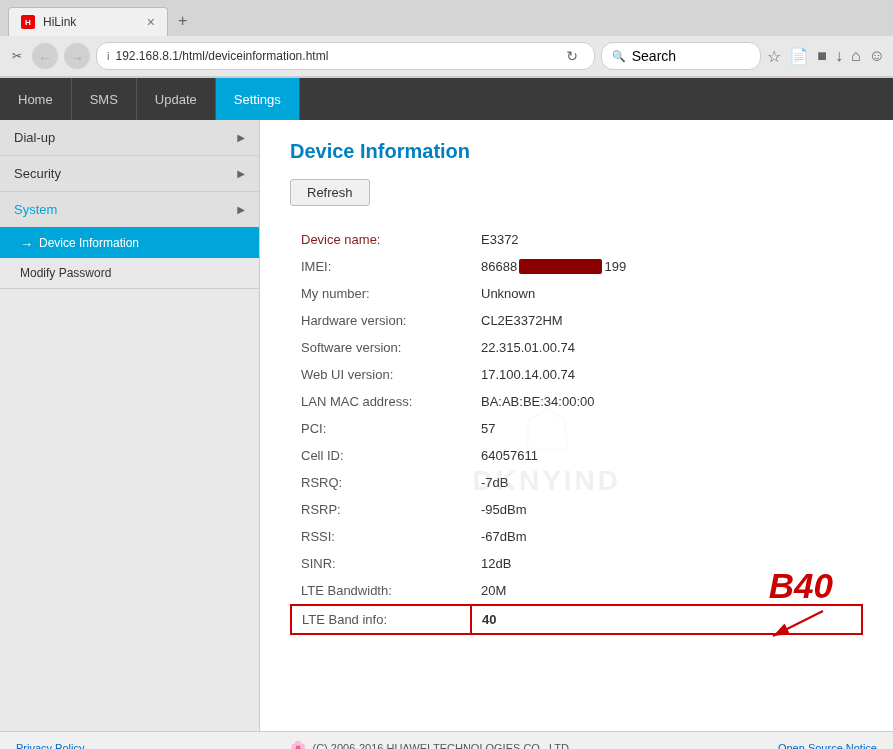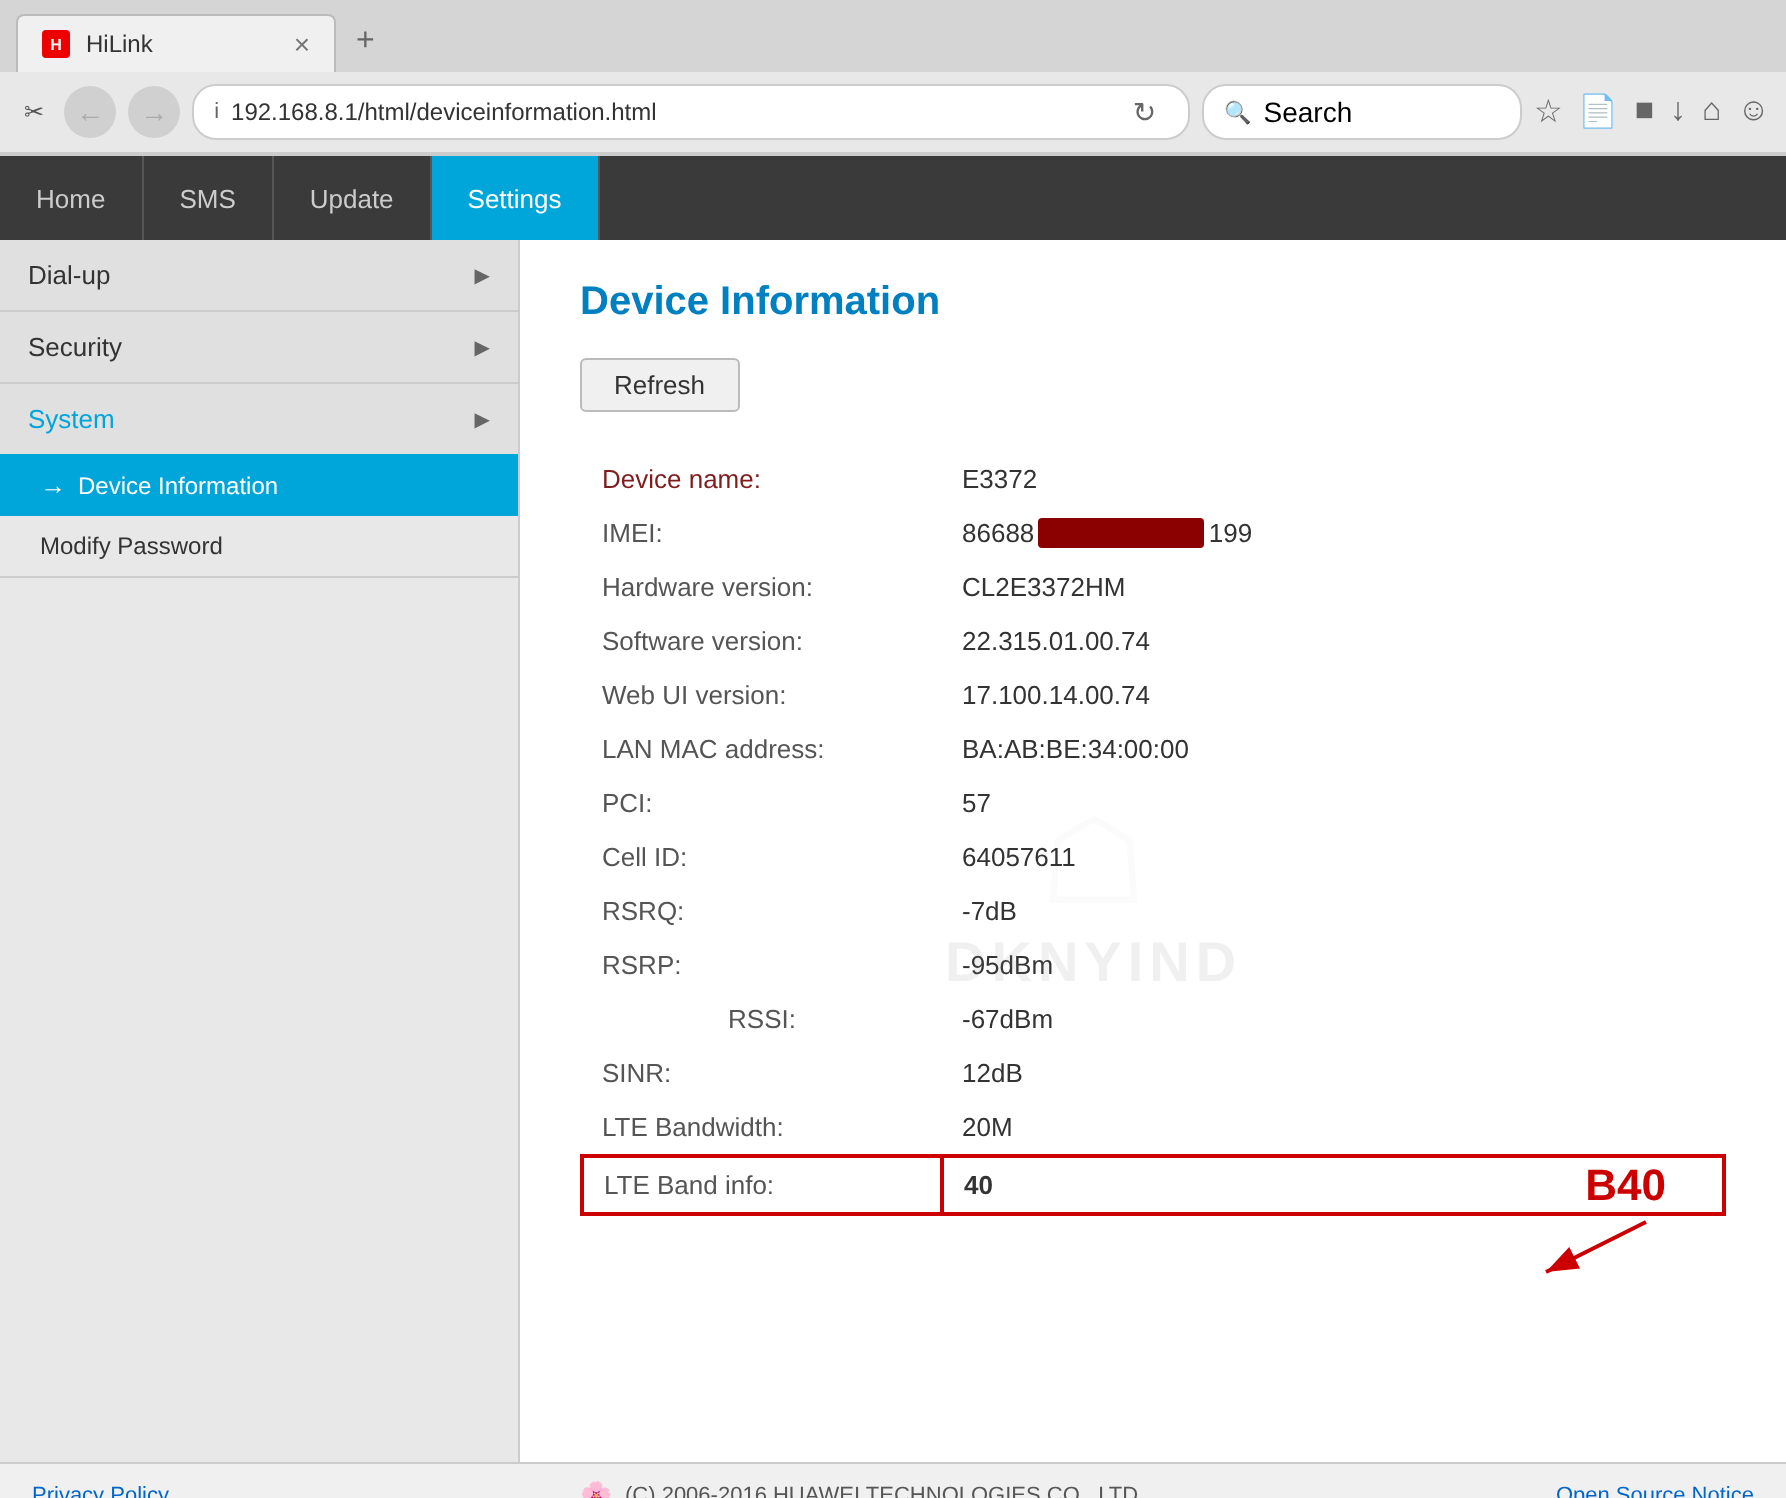--- a/index.html
+++ b/index.html
@@ -170,20 +170,24 @@
       <tbody id="info-table-body">
           <tr>
             <td style="color: #7f1d1d; width: 180px;">Device name:</td>
             <td style="color: rgb(51, 51, 51);">E3372</td>
           </tr>
           <tr>
             <td style="color: rgb(85, 85, 85); width: 180px;">IMEI:</td>
             <td style="color: rgb(51, 51, 51);">86688<span style="background:#8B0000; color:#8B0000; padding:0 22px; border-radius:2px; display:inline-block; margin:0 2px;">■■■■■</span>199</td>
           </tr>
           <tr>
+            <td style="color: rgb(85, 85, 85); width: 180px;">My number:</td>
+            <td style="color: rgb(51, 51, 51);">Unknown</td>
+          </tr>
+          <tr>
             <td style="color: rgb(85, 85, 85); width: 180px;">Hardware version:</td>
             <td style="color: rgb(51, 51, 51);">CL2E3372HM</td>
           </tr>
           <tr>
             <td style="color: rgb(85, 85, 85); width: 180px;">Software version:</td>
             <td style="color: rgb(51, 51, 51);">22.315.01.00.74</td>
           </tr>
           <tr>
             <td style="color: rgb(85, 85, 85); width: 180px;">Web UI version:</td>
             <td style="color: rgb(51, 51, 51);">17.100.14.00.74</td>
@@ -202,41 +206,41 @@
           </tr>
           <tr>
             <td style="color: rgb(85, 85, 85); width: 180px;">RSRQ:</td>
             <td style="color: rgb(51, 51, 51);">-7dB</td>
           </tr>
           <tr>
             <td style="color: rgb(85, 85, 85); width: 180px;">RSRP:</td>
             <td style="color: rgb(51, 51, 51);">-95dBm</td>
           </tr>
           <tr>
-            <td style="color: rgb(85, 85, 85); width: 180px; text-align: center;">RSSI:</td>
+            <td style="color: rgb(85, 85, 85); width: 180px;">RSSI:</td>
             <td style="color: rgb(51, 51, 51);">-67dBm</td>
           </tr>
           <tr>
             <td style="color: rgb(85, 85, 85); width: 180px;">SINR:</td>
             <td style="color: rgb(51, 51, 51);">12dB</td>
           </tr>
           <tr>
             <td style="color: rgb(85, 85, 85); width: 180px;">LTE Bandwidth:</td>
             <td style="color: rgb(51, 51, 51);">20M</td>
           </tr>
           <tr class="lte-band-row" style="border: 2px solid rgb(204, 0, 0);">
             <td style="color: rgb(85, 85, 85); width: 180px; border-left: 2px solid rgb(204, 0, 0); border-top: 2px solid rgb(204, 0, 0); border-bottom: 2px solid rgb(204, 0, 0);">LTE Band info:</td>
             <td style="color: rgb(51, 51, 51); border-right: 2px solid rgb(204, 0, 0); border-top: 2px solid rgb(204, 0, 0); border-bottom: 2px solid rgb(204, 0, 0); font-weight: bold;">40</td>
           </tr>
         </tbody>
     </table>
 
     
     <div style="position:absolute; right:60px; bottom:90px; display:flex; flex-direction:column; align-items:flex-end;">
-      <span style="color:#cc0000; font-size:22px; font-weight:bold; ">B40</span>
+      <span style="color:#cc0000; font-size:35px; font-weight:bold; font-style:italic;">B40</span>
       <svg width="80" height="40" style="display:block; margin-top:-5px;">
         <defs>
           <marker id="arrowhead" markerWidth="8" markerHeight="6" refX="8" refY="3" orient="auto">
             <polygon points="0 0, 8 3, 0 6" fill="#cc0000"></polygon>
           </marker>
         </defs>
         <line x1="70" y1="10" x2="20" y2="35" stroke="#cc0000" stroke-width="2" marker-end="url(#arrowhead)"></line>
       </svg>
     </div>
 

